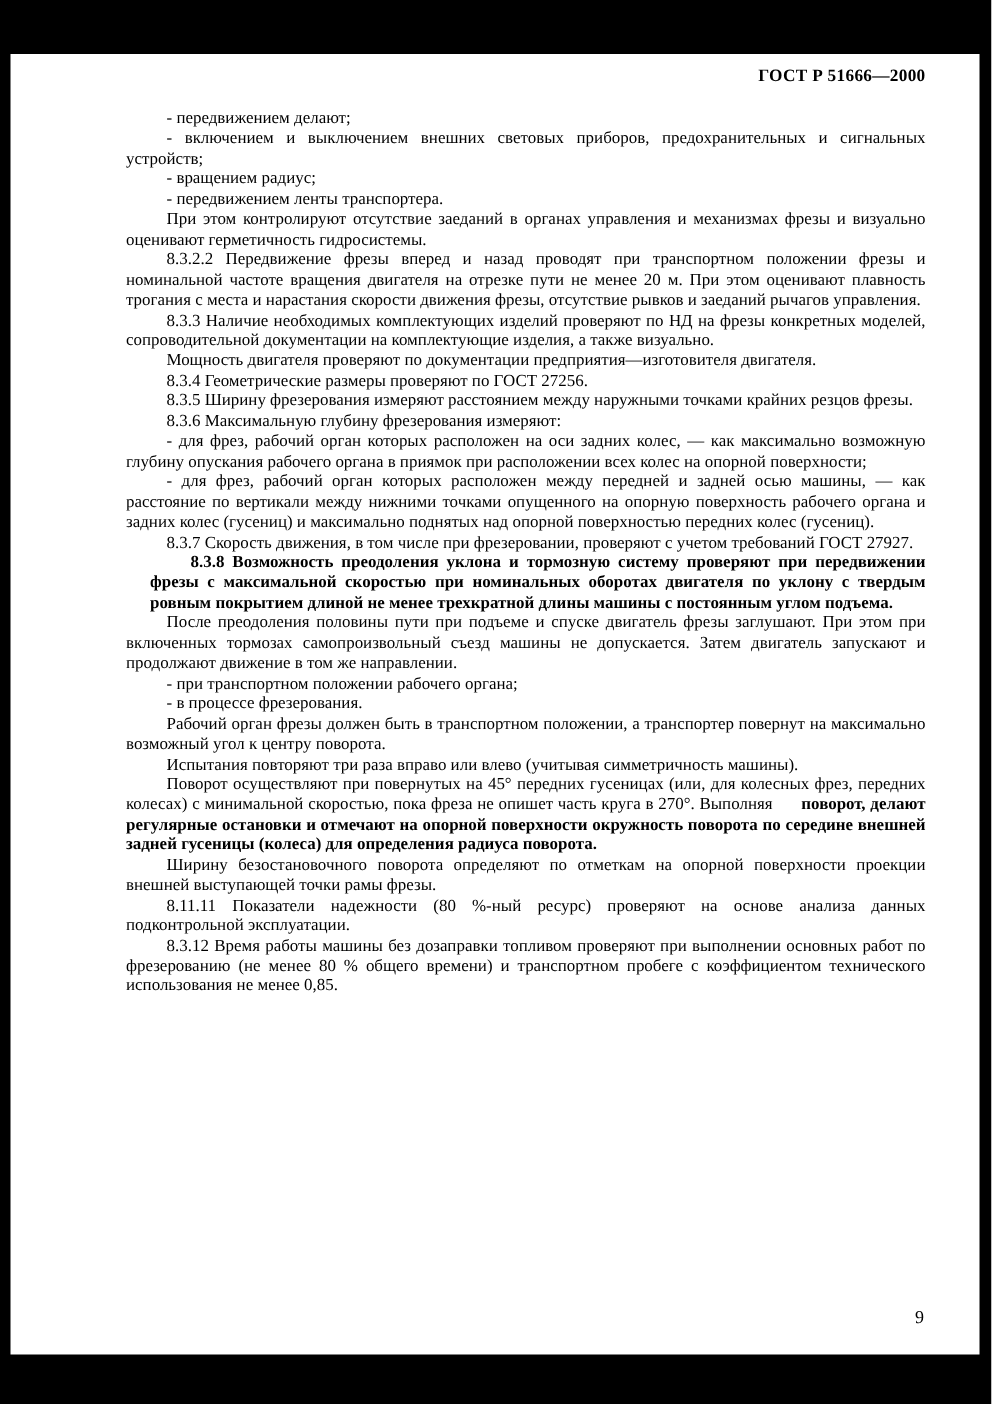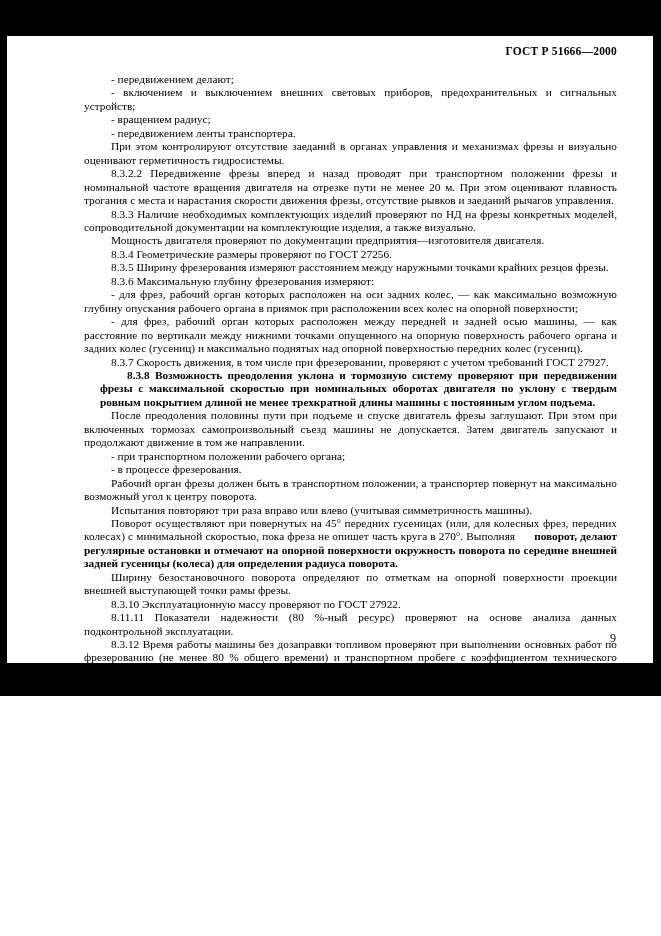--- a/index.html
+++ b/index.html
@@ -9,21 +9,21 @@
   }
   body {
     width: 661px;
     height: 936px;
     font-family: "Liberation Serif", "DejaVu Serif", serif;
     color: #000;
   }
   .frame {
     position: relative;
     width: 661px;
-    height: 696px;
+    height: 936px;
     box-sizing: border-box;
     border-top: 36px solid #000;
     border-bottom: 33px solid #000;
     border-left: 7px solid #000;
     border-right: 8px solid #000;
     background: #ffffff;
     overflow: hidden;
   }
   .page {
     position: relative;
@@ -83,19 +83,18 @@
         <p>- для фрез, рабочий орган которых расположен между передней и задней осью машины, — как расстояние по вертикали между нижними точками опущенного на опорную поверхность рабочего органа и задних колес (гусениц) и максимально поднятых над опорной поверхностью передних колес (гусениц).</p>
         <p>8.3.7 Скорость движения, в том числе при фрезеровании, проверяют с учетом требований ГОСТ 27927.</p>
         <p class="bold">8.3.8 Возможность преодоления уклона и тормозную систему проверяют при передвижении фрезы с максимальной скоростью при номинальных оборотах двигателя по уклону с твердым ровным покрытием длиной не менее трехкратной длины машины с постоянным углом подъема.</p>
         <p>После преодоления половины пути при подъеме и спуске двигатель фрезы заглушают. При этом при включенных тормозах самопроизвольный съезд машины не допускается. Затем двигатель запускают и продолжают движение в том же направлении.</p>
         <p>- при транспортном положении рабочего органа;</p>
         <p>- в процессе фрезерования.</p>
         <p>Рабочий орган фрезы должен быть в транспортном положении, а транспортер повернут на максимально возможный угол к центру поворота.</p>
         <p>Испытания повторяют три раза вправо или влево (учитывая симметричность машины).</p>
         <p><span>Поворот осуществляют при повернутых на 45° передних гусеницах (или, для колесных фрез, передних колесах) с минимальной скоростью, пока фреза не опишет часть круга в 270°. Выполняя </span><span class="bold">поворот, делают регулярные остановки и отмечают на опорной поверхности окружность поворота по середине внешней задней гусеницы (колеса) для определения радиуса поворота.</span></p>
         <p>Ширину безостановочного поворота определяют по отметкам на опорной поверхности проекции внешней выступающей точки рамы фрезы.</p>
-        <p>8.3.10 Эксплуатационную массу проверяют по ГОСТ 27922.</p>
         <p>8.11.11 Показатели надежности (80 %-ный ресурс) проверяют на основе анализа данных подконтрольной эксплуатации.</p>
         <p>8.3.12 Время работы машины без дозаправки топливом проверяют при выполнении основных работ по фрезерованию (не менее 80 % общего времени) и транспортном пробеге с коэффициентом технического использования не менее 0,85.</p>
       </div>
     <div class="page-number">9</div>
   </div>
 </div>
 
 </body></html>

